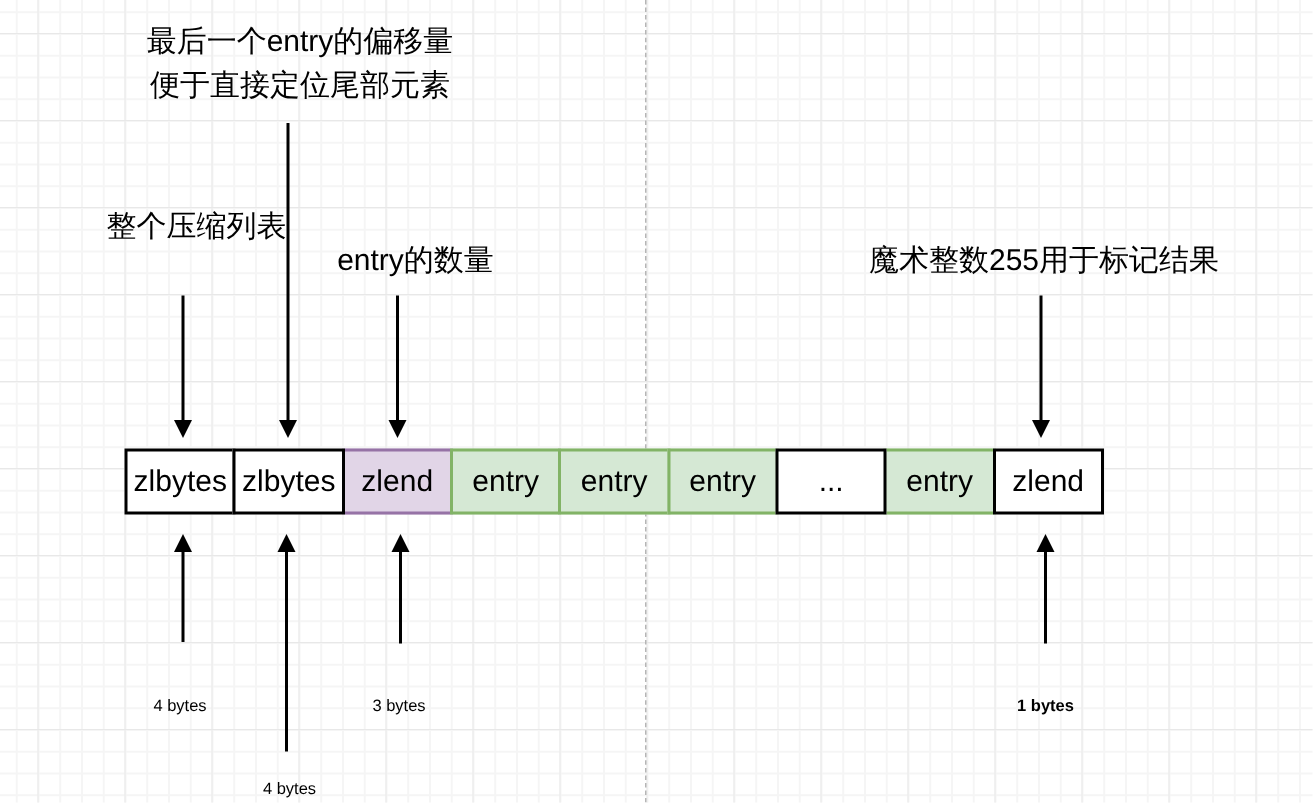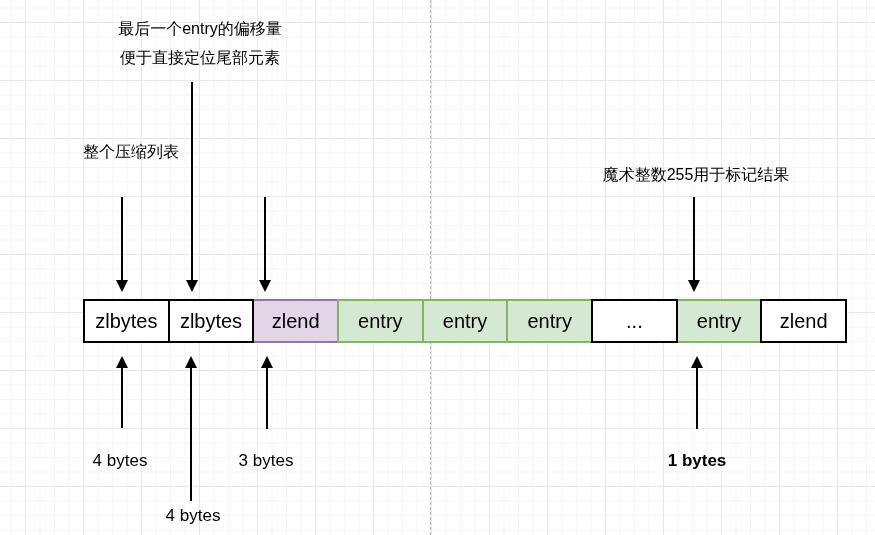--- a/index.html
+++ b/index.html
@@ -17,29 +17,29 @@
     background-position: 25px 22px;
     font-family: "Liberation Sans", "DejaVu Sans", sans-serif;
     color:#000;
   }
   .page-boundary {
     position:absolute; left:430px; top:0; height:535px; width:0;
     border-left:1px dashed #b5b5b5;
   }
   .note {
     position:absolute; transform:translateX(-50%);
-    text-align:center; font-size:16px; line-height:29px;
+    text-align:center; font-size:20px; line-height:29px;
     white-space:nowrap;
   }
   .size-label {
     position:absolute; transform:translateX(-50%);
-    font-size:17px; white-space:nowrap;
+    font-size:11px; white-space:nowrap;margin-top:14px;
   }
   .row {
-    position:absolute; left:83px; top:299px; width:764px; height:44px;
+    position:absolute; left:83px; top:299px; width:653px; height:44px;
     display:flex;
   }
   .cell {
     position:relative;
     flex:1 1 0; margin-left:-2px;
     border:2px solid #000; box-sizing:border-box;
     background:#fff;
     display:flex; align-items:center; justify-content:center;
     font-size:20px;
   }
@@ -69,20 +69,23 @@
 
   <div class="note" style="left:200px; top:14px;">
     <div>最后一个entry的偏移量</div>
     <div>便于直接定位尾部元素</div>
   </div>
 
   <div class="note" style="left:131px; top:137px;">
     <div>整个压缩列表</div>
   </div>
 
+  <div class="note" style="left:277px; top:160px;">
+    <div>entry的数量</div>
+  </div>
 
   <div class="note" style="left:696px; top:160px;text-align:center;">
     <div>魔术整数255用于标记结果</div>
   </div>
 
   <div class="varrow down" style="left:121px; top:197px; height:84px;"></div>
   <div class="varrow down" style="left:191px; top:82px;  height:199px;"></div>
   <div class="varrow down" style="left:264px; top:197px; height:84px;"></div>
   <div class="varrow down" style="left:693px; top:197px; height:84px;"></div>
 

